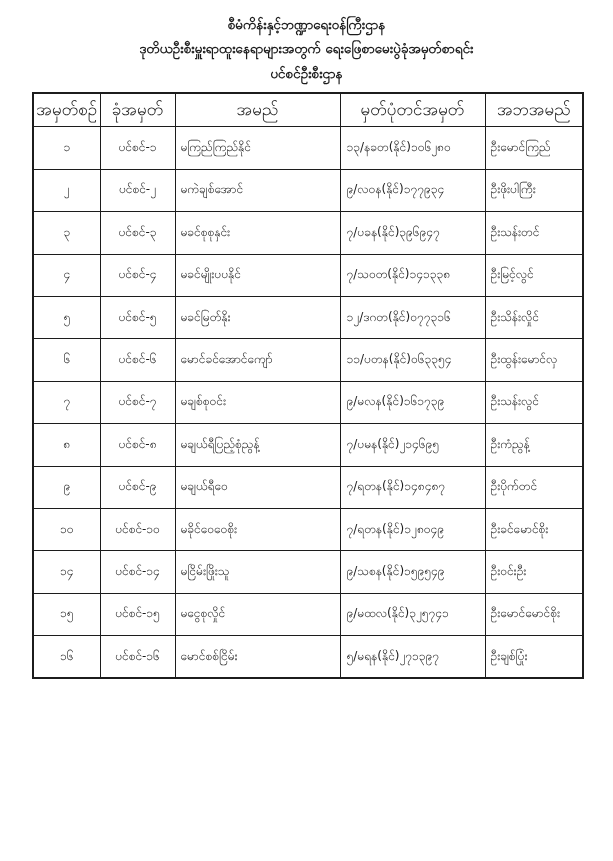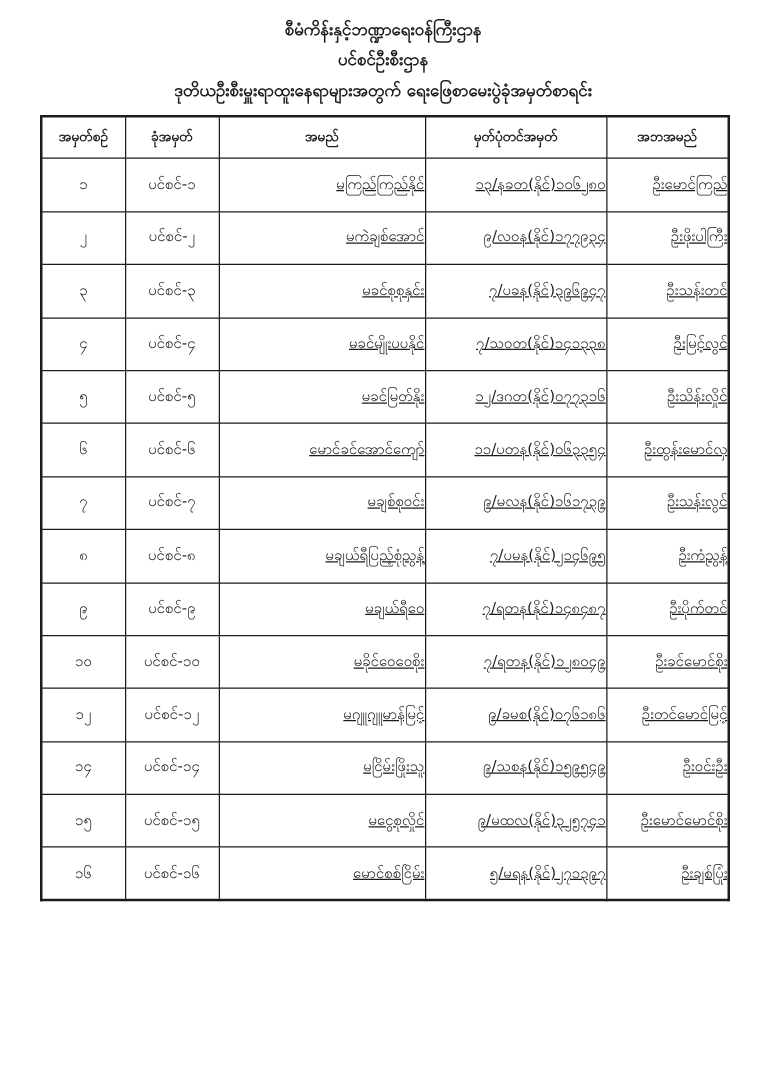--- a/index.html
+++ b/index.html
@@ -33,38 +33,38 @@
     font-size: 12px;
   }
   table.roster th, table.roster td {
     border: 1px solid #1c1c1c;
     vertical-align: middle;
     overflow: hidden;
     white-space: nowrap;
   }
   table.roster thead th {
     height: 34px;
-    font-weight: bold;
+    font-weight: normal;
     text-align: center;
-    font-size: 11px;
+    font-size: 17px;
   }
   table.roster tbody tr { height: 42.4px; }
   td.col0, td.col1 { text-align: center; }
-  td.col2, td.col3, td.col4 { text-align: right; padding-left: 5px; text-decoration: underline; }
+  td.col2, td.col3, td.col4 { text-align: left; padding-left: 5px; }
   td.col3 { padding-left: 6px; }
 </style>
 </head>
 <body>
 
 <div class="page">
 
   <div class="doc-header">
     <div>စီမံကိန်းနှင့်ဘဏ္ဍာရေးဝန်ကြီးဌာန</div>
+    <div>ဒုတိယဦးစီးမှူးရာထူးနေရာများအတွက် ရေးဖြေစာမေးပွဲခုံအမှတ်စာရင်း</div>
     <div>ပင်စင်ဦးစီးဌာန</div>
-    <div>ဒုတိယဦးစီးမှူးရာထူးနေရာများအတွက် ရေးဖြေစာမေးပွဲခုံအမှတ်စာရင်း</div>
   </div>
 
   <table class="roster">
     <colgroup>
       <col style="width:67px">
       <col style="width:75px">
       <col style="width:165px">
       <col style="width:145px">
       <col style="width:98px">
     </colgroup>
@@ -142,27 +142,20 @@
           <td class="col4">ဦးပိုက်တင်</td>
         </tr>
         <tr>
           <td class="col0">၁၀</td>
           <td class="col1">ပင်စင်-၁၀</td>
           <td class="col2">မခိုင်ဝေဝေစိုး</td>
           <td class="col3">၇/ရတန(နိုင်)၁၂၈၀၄၉</td>
           <td class="col4">ဦးခင်မောင်စိုး</td>
         </tr>
         <tr>
-          <td class="col0">၁၂</td>
-          <td class="col1">ပင်စင်-၁၂</td>
-          <td class="col2">မဂျူဂျူမာန်မြင့်</td>
-          <td class="col3">၉/ခမစ(နိုင်)၀၇၆၁၈၆</td>
-          <td class="col4">ဦးတင်မောင်မြင့်</td>
-        </tr>
-        <tr>
           <td class="col0">၁၄</td>
           <td class="col1">ပင်စင်-၁၄</td>
           <td class="col2">မငြိမ်းဖြိုးသူ</td>
           <td class="col3">၉/သစန(နိုင်)၁၅၉၅၄၉</td>
           <td class="col4">ဦးဝင်းဦး</td>
         </tr>
         <tr>
           <td class="col0">၁၅</td>
           <td class="col1">ပင်စင်-၁၅</td>
           <td class="col2">မငွေစုလှိုင်</td>

